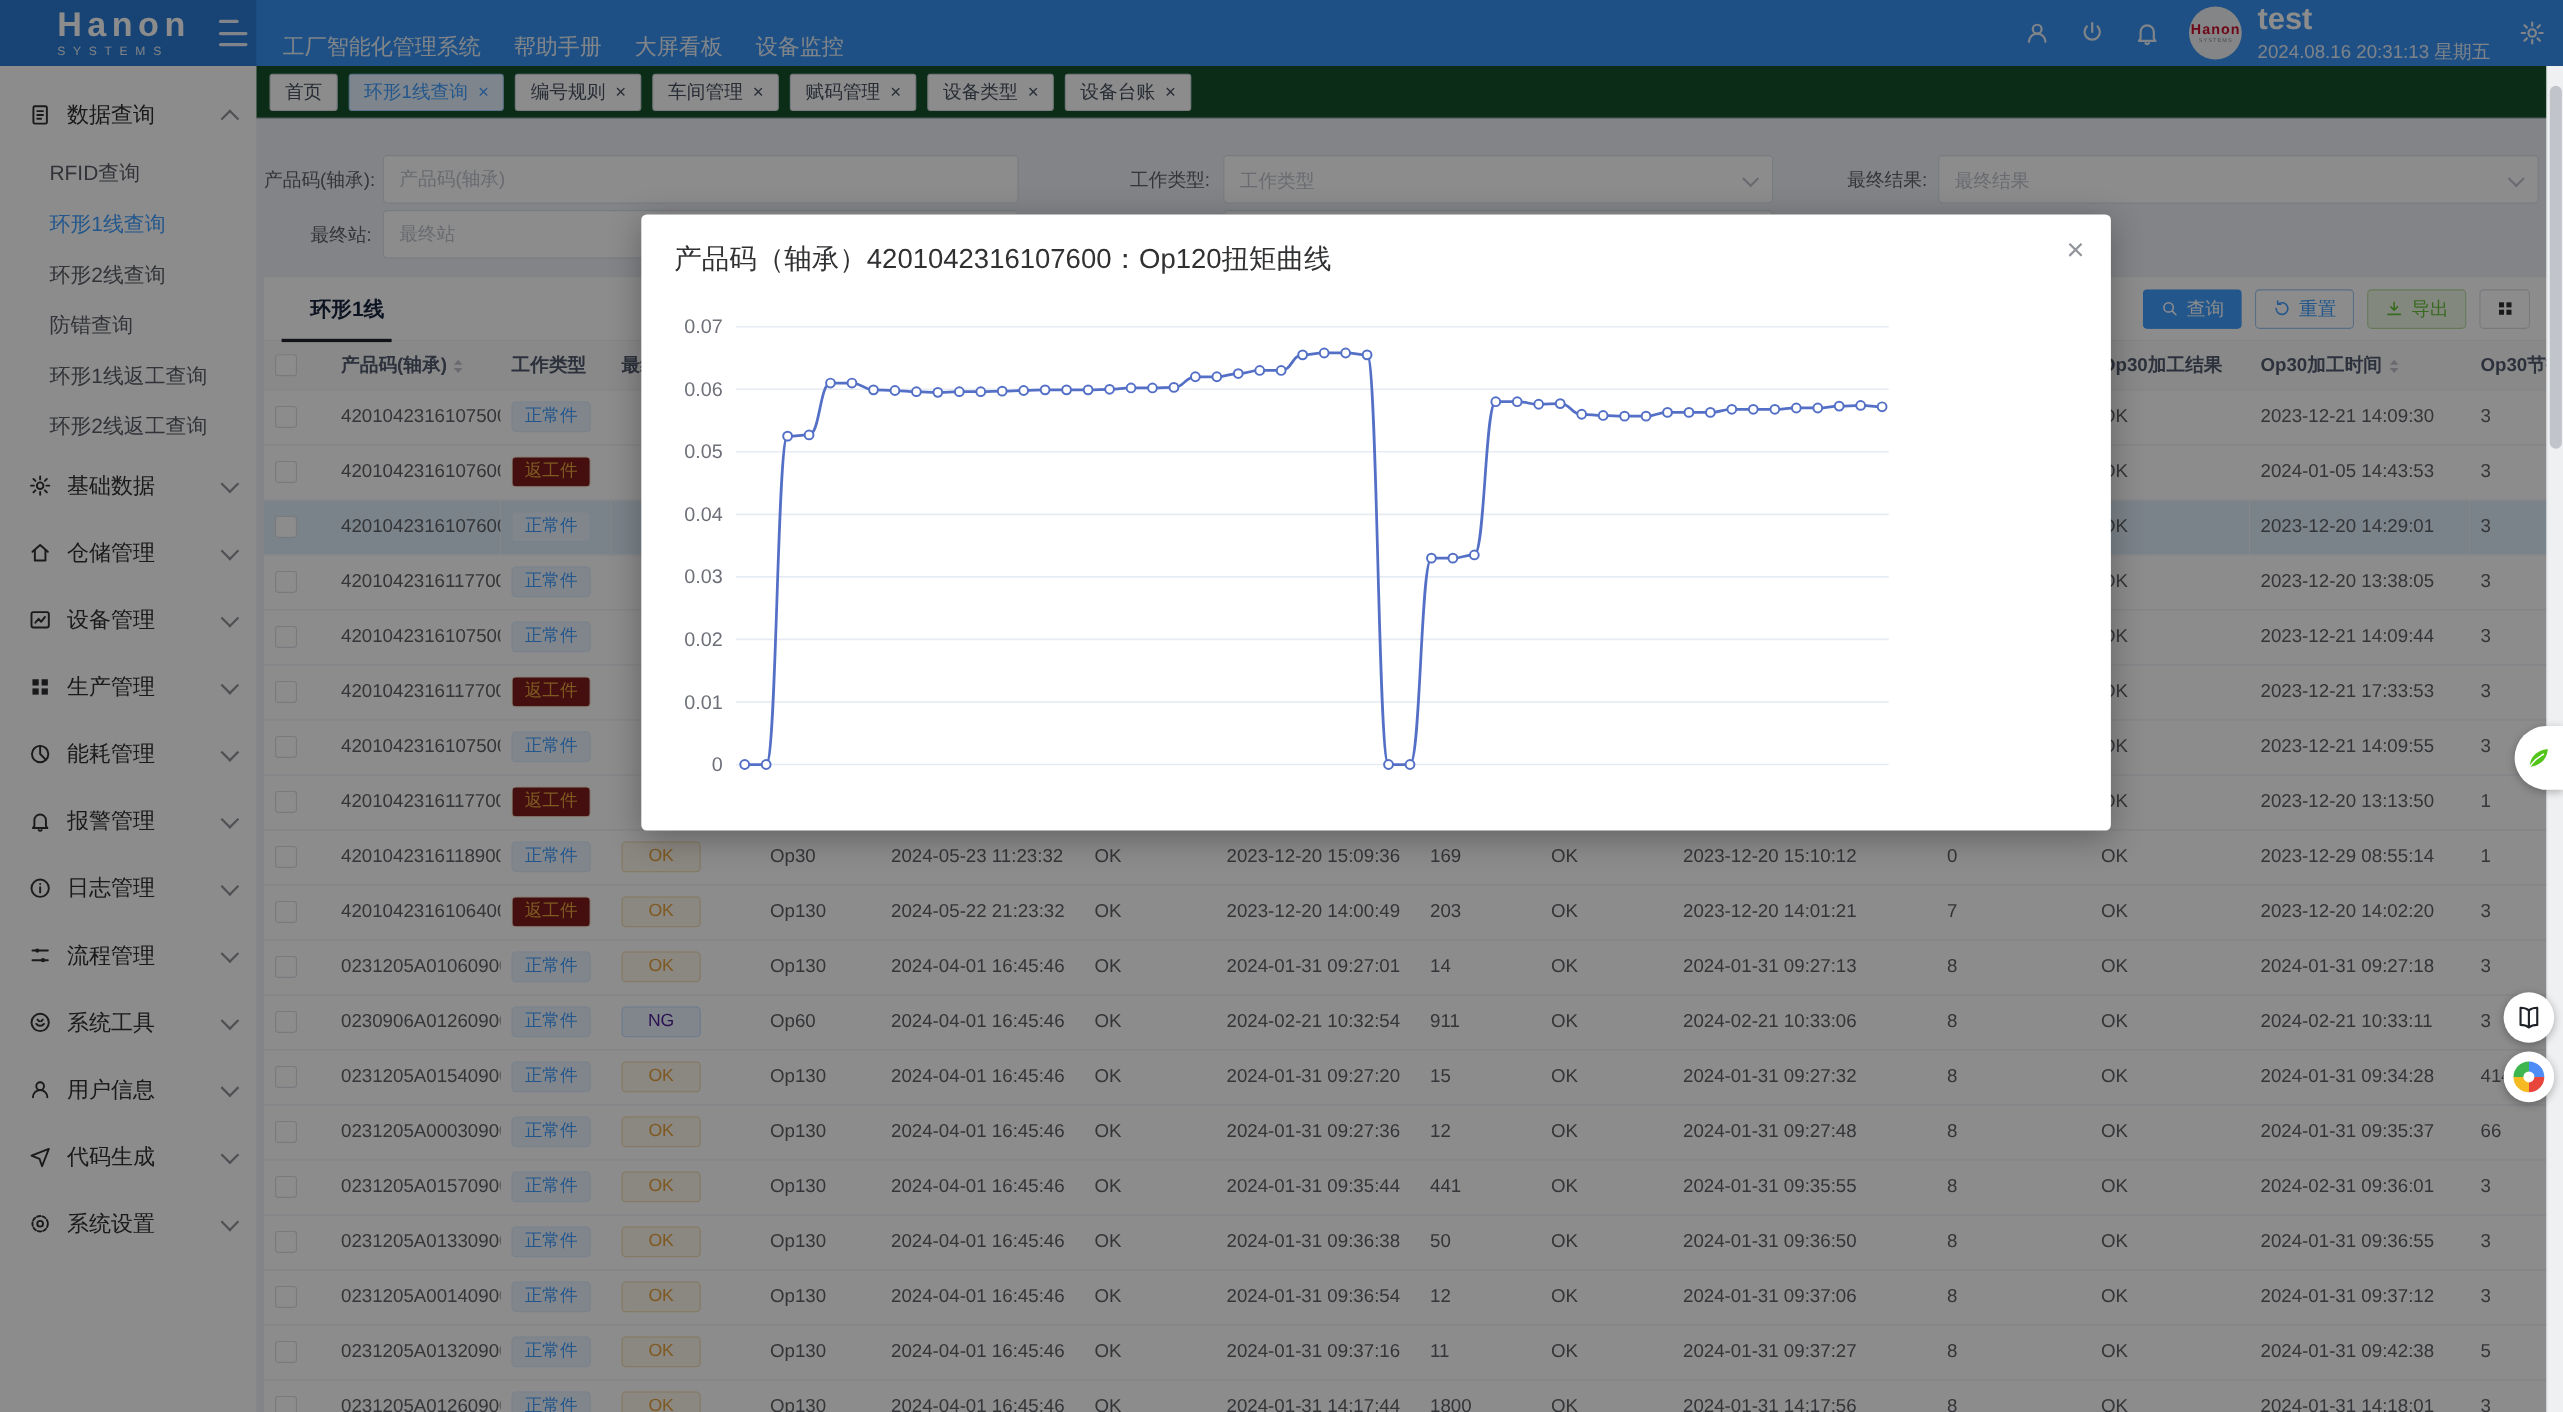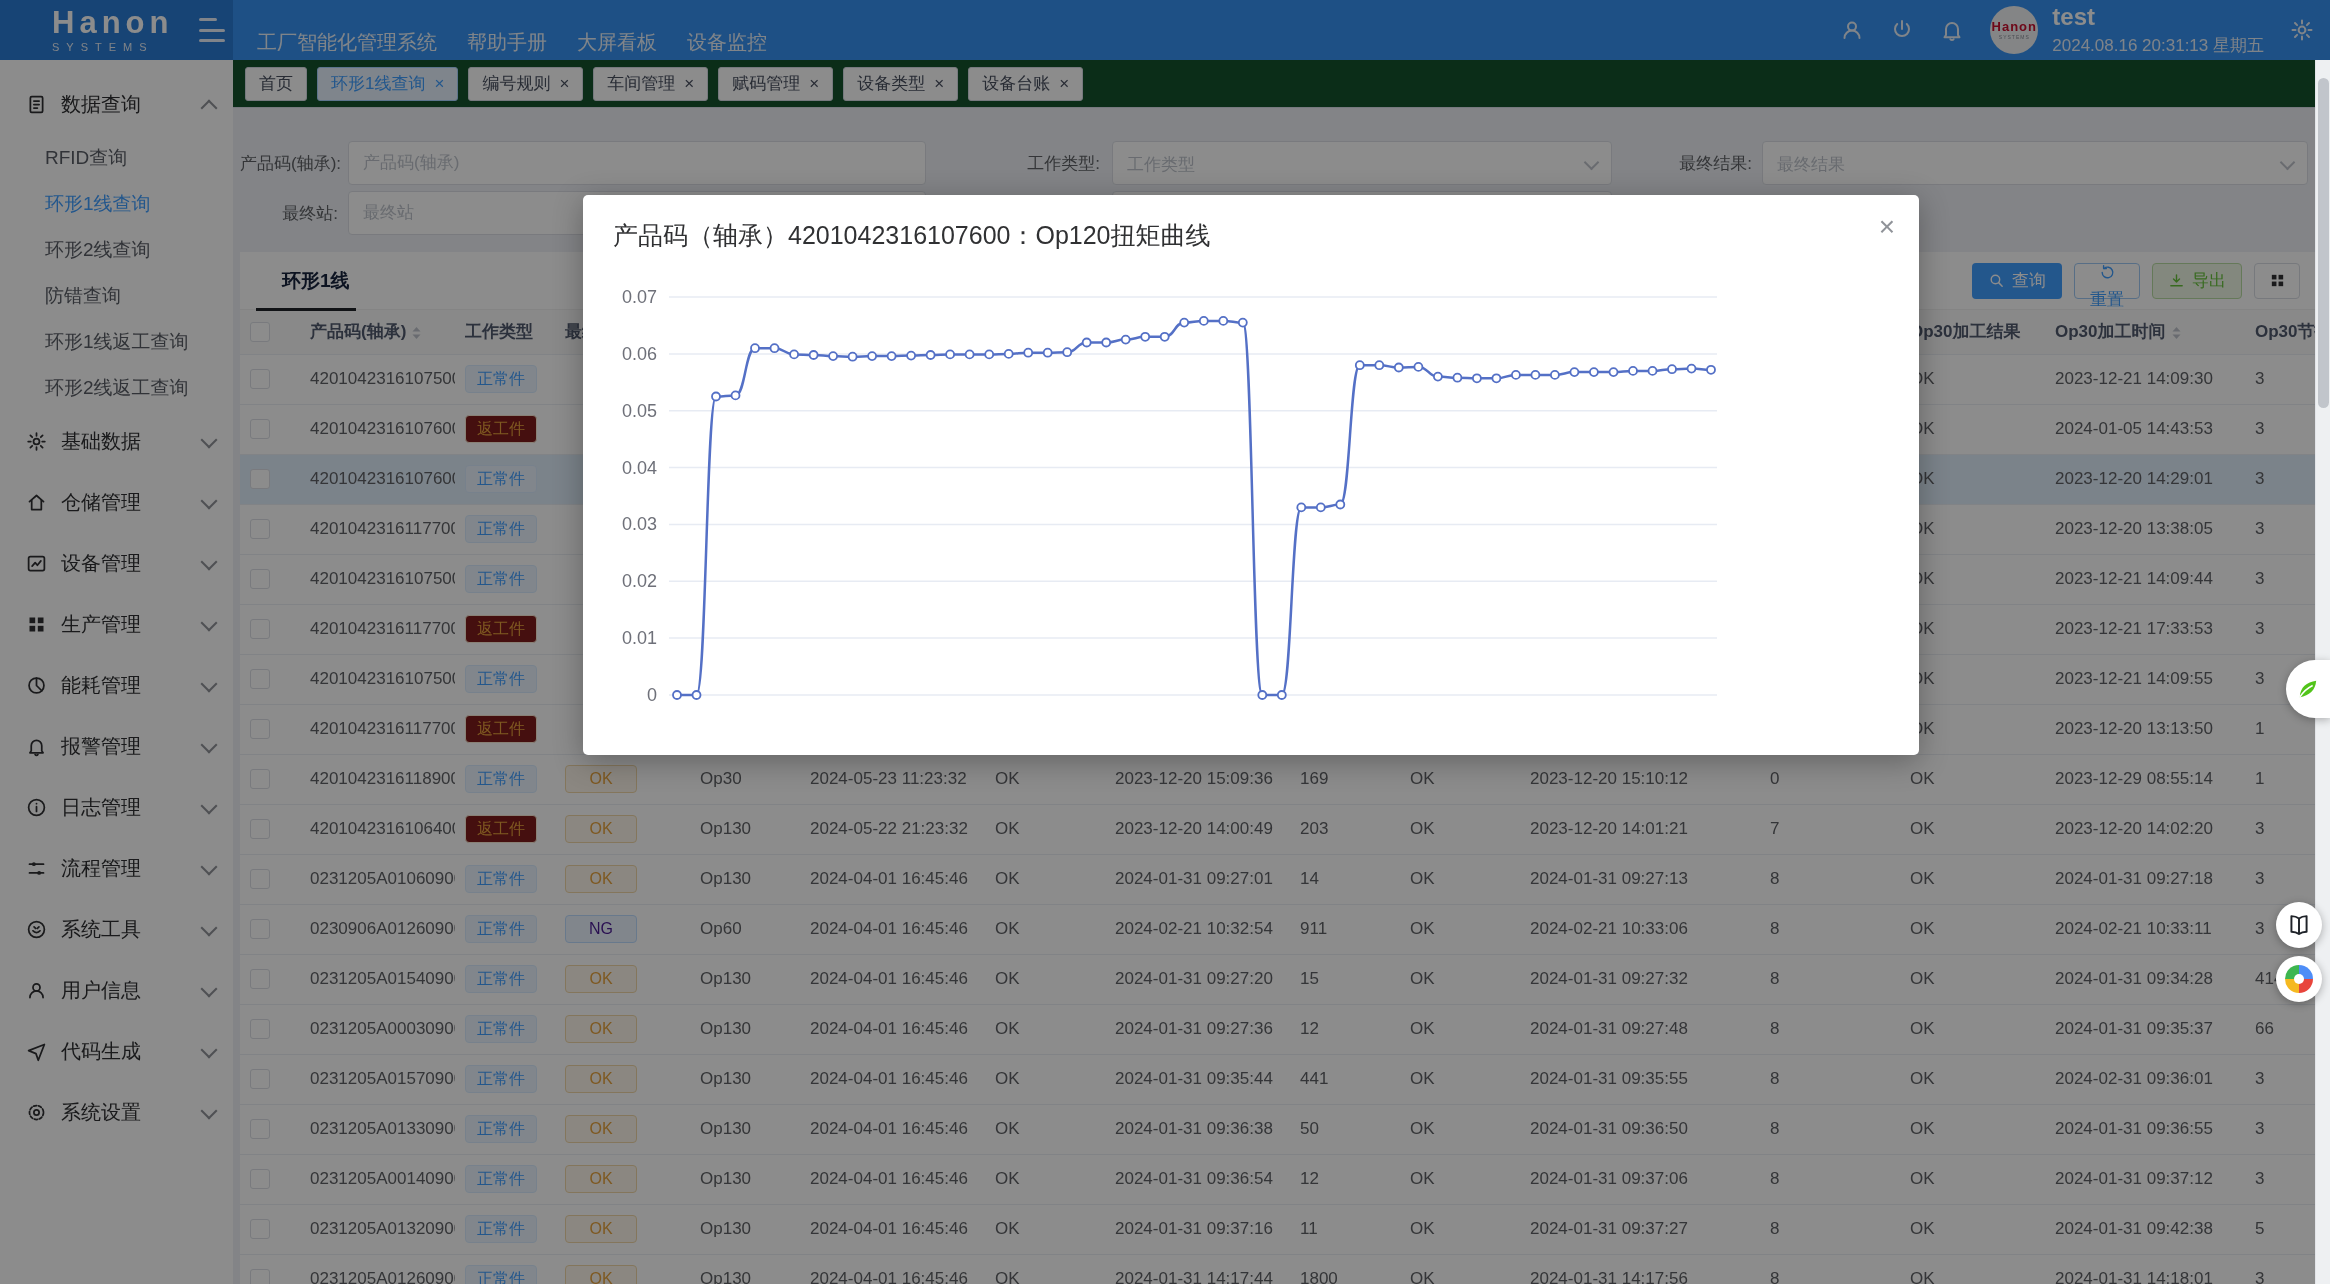--- a/index.html
+++ b/index.html
@@ -17,21 +17,21 @@
   .hamburger span:nth-child(1){width:18px;} .hamburger span:nth-child(2){width:26px;} .hamburger span:nth-child(3){width:26px;}
   .topmenu{display:flex;align-items:center;gap:30px;margin-left:24px;margin-top:24px;}
   .topmenu-item{color:#e9f1fa;font-size:20px;cursor:pointer;white-space:nowrap;}
   .nav-right{margin-left:auto;display:flex;align-items:center;gap:26px;padding-right:16px;}
   .nav-ic{width:24px;height:24px;color:#e9f1fa;cursor:pointer;flex:0 0 auto;}
   .nav-ic svg{width:100%;height:100%;}
   .avatar{width:48px;height:48px;border-radius:50%;background:#f1f2f4;display:flex;flex-direction:column;align-items:center;justify-content:center;line-height:1;flex:0 0 auto;cursor:pointer;}
   .avatar .a1{color:#c8102e;font-weight:700;font-size:13px;letter-spacing:1px;}
   .avatar .a2{color:#8a8f98;font-size:5px;letter-spacing:1px;margin-top:2px;}
   .userbox{display:flex;flex-direction:column;justify-content:center;margin-left:-12px;}
-  .user-name{color:#fff;font-size:24px;font-weight:600;}
+  .user-name{color:#fff;font-size:28px;font-weight:600;}
   .user-date{color:#e6eef9;font-size:17px;margin-top:3px;white-space:nowrap;}
 
   
   .sidebar{position:absolute;left:0;top:60px;width:233px;bottom:0;background:#fff;z-index:4;padding-top:14px;box-sizing:border-box;}
   .sgroup{height:61px;display:flex;align-items:center;padding:0 18px 0 26px;color:#303133;font-size:20px;cursor:pointer;}
   .sgroup .gicon{width:21px;height:21px;margin-right:14px;color:#303133;flex:0 0 auto;}
   .sgroup .gicon svg{width:100%;height:100%;}
   .chev{width:10px;height:10px;border-right:2px solid #909399;border-bottom:2px solid #909399;margin-left:auto;flex:0 0 auto;}
   .chev.down{transform:rotate(45deg);margin-top:-4px;}
   .chev.up{transform:rotate(-135deg);margin-top:6px;}
@@ -59,21 +59,21 @@
   
   .card{position:absolute;left:7px;right:14px;top:192px;bottom:-2px;background:#fff;}
   .card-head{position:relative;height:58px;display:flex;align-items:center;padding:0 16px;border-bottom:1px solid #f0f0f0;box-sizing:border-box;}
   .card-title{display:flex;align-items:center;gap:8px;font-size:19px;font-weight:700;color:#17233d;}
   .card-title .ticon{width:18px;height:18px;color:#17233d;}
   .title-underline{position:absolute;left:16px;bottom:-2px;width:100px;height:3px;background:#1f2329;}
   .head-btns{margin-left:auto;display:flex;align-items:flex-end;gap:12px;}
   .btn{height:36px;display:flex;align-items:center;gap:7px;padding:0 15px;border-radius:4px;font-size:17px;cursor:pointer;border:1px solid transparent;box-sizing:border-box;white-space:nowrap;}
   .btn svg{width:17px;height:17px;}
   .btn-primary{background:#409eff;color:#fff;}
-  .btn-reset{background:#fff;color:#409eff;border-color:#9fc9f5;flex-direction:column;}
+  .btn-reset{background:#fff;color:#409eff;border-color:#9fc9f5;}
   .btn-export{background:#eef7e6;color:#67c23a;border-color:#b9dda3;}
   .btn-cols{width:46px;justify-content:center;background:#fff;color:#303133;border-color:#d9dce3;padding:0;}
 
   table.tbl{width:100%;border-collapse:collapse;table-layout:fixed;}
   .tbl th{height:44px;background:#fafafa;font-size:17px;color:#515a6e;font-weight:700;text-align:left;padding:0 10px;border-bottom:1px solid #ebeef5;white-space:nowrap;overflow:hidden;box-sizing:border-box;}
   .tbl td{height:50px;font-size:17px;color:#606266;text-align:left;padding:0 10px;border-bottom:1px solid #ebeef5;white-space:nowrap;overflow:hidden;box-sizing:border-box;}
   .tbl tr.hl td{background:#e1eefb;}
   .cb{width:18px;height:18px;border:1px solid #dcdfe6;border-radius:3px;background:#fff;display:inline-block;vertical-align:middle;cursor:pointer;}
   .badge{display:inline-block;min-width:52px;text-align:center;padding:3px 9px;border-radius:4px;font-size:16px;line-height:20px;border:1px solid transparent;}
   .badge.normal{color:#409eff;background:#ecf5ff;border-color:#d9ecff;}

